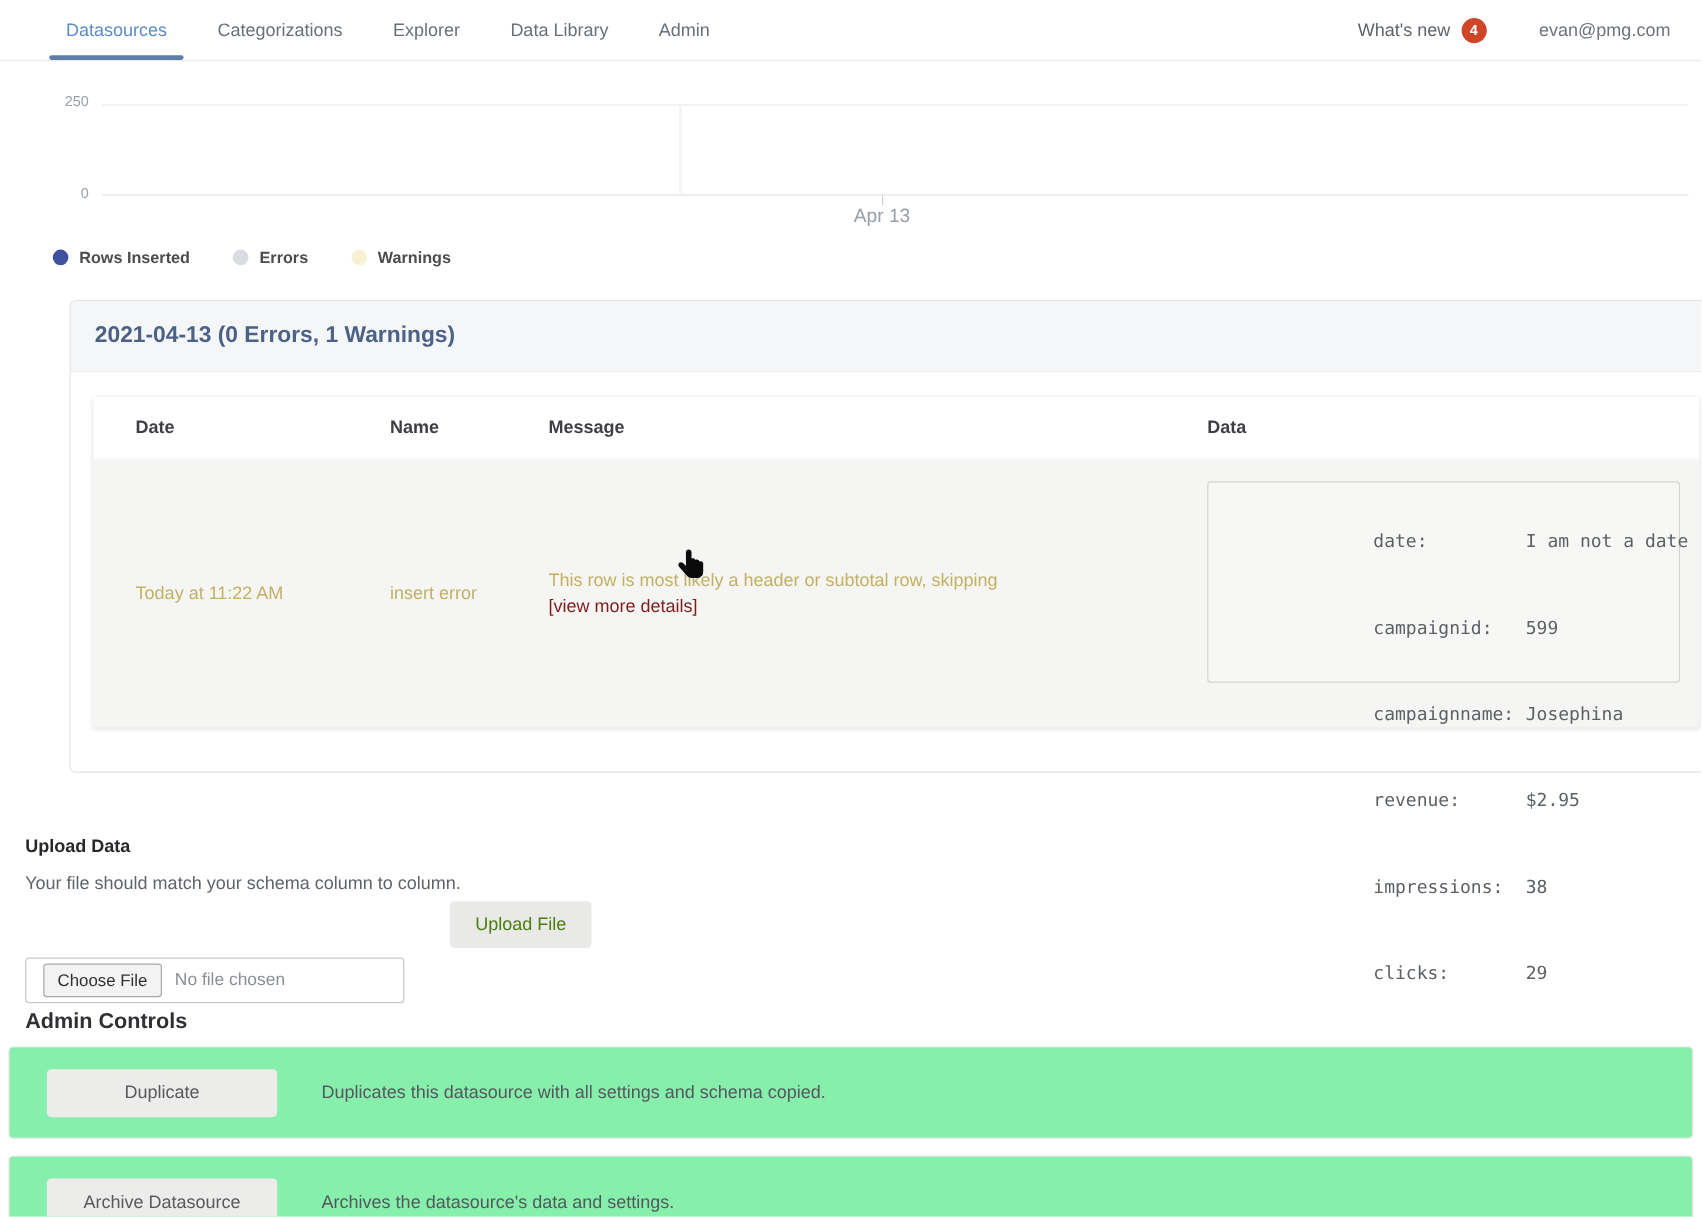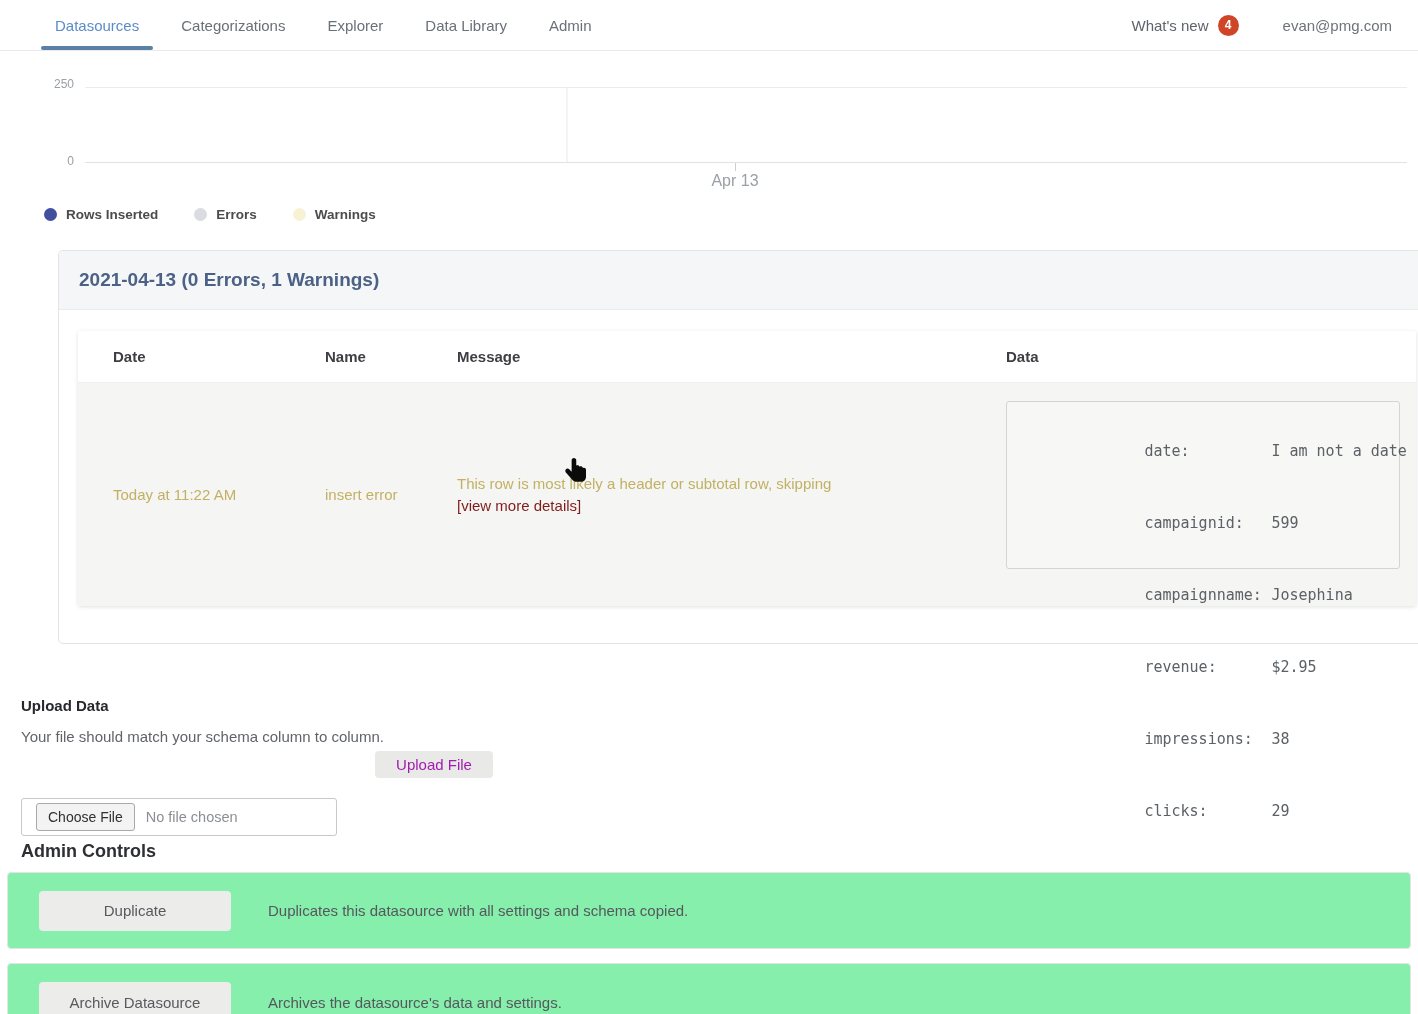--- a/index.html
+++ b/index.html
@@ -72,22 +72,22 @@
 
   
   .upload-heading { position:absolute; left:21px; top:697px; font-size:15px; font-weight:bold; color:#26282b; }
   .upload-desc { position:absolute; left:21px; top:728px; font-size:15px; color:#606469; }
   .file-input { position:absolute; left:21px; top:798px; width:316px; height:38px;
                 border:1px solid #c9c9c9; border-radius:3px; background:#fff;
                 display:flex; align-items:center; padding-left:14px; gap:11px; cursor:pointer; }
   .choose-btn { border:1px solid #a9a9a9; border-radius:3px; background:#f3f3f3;
                 font-size:14px; color:#303030; padding:5px 11px; cursor:pointer; }
   .no-file { font-size:14.5px; color:#8b8f93; }
-  .upload-btn { position:absolute; left:375px; top:751px; width:118px; height:27px;
-                background:#e9e9e8; border:none; border-radius:4px; font-size:15px; color:#a21caf;
+  .upload-btn { position:absolute; left:375px; top:751px; width:118px; height:39px;
+                background:#e9e9e8; border:none; border-radius:4px; font-size:15px; color:#4d7c0f;
                 display:flex; align-items:center; justify-content:center; cursor:pointer; }
 
   
   .admin-heading { position:absolute; left:21px; top:841px; font-size:18px; font-weight:600; color:#2e3033; }
   .admin-card { position:absolute; left:7px; width:1404px; border:1px solid #e4e4e4;
                 border-radius:4px; background:#86efac; display:flex; align-items:center;
                 padding-left:31px; gap:37px; }
   .card-1 { top:872px; height:77px; }
   .card-2 { top:963px; height:78px; }
   .admin-btn { width:192px; height:40px; background:#ececeb; border:none; border-radius:4px;

